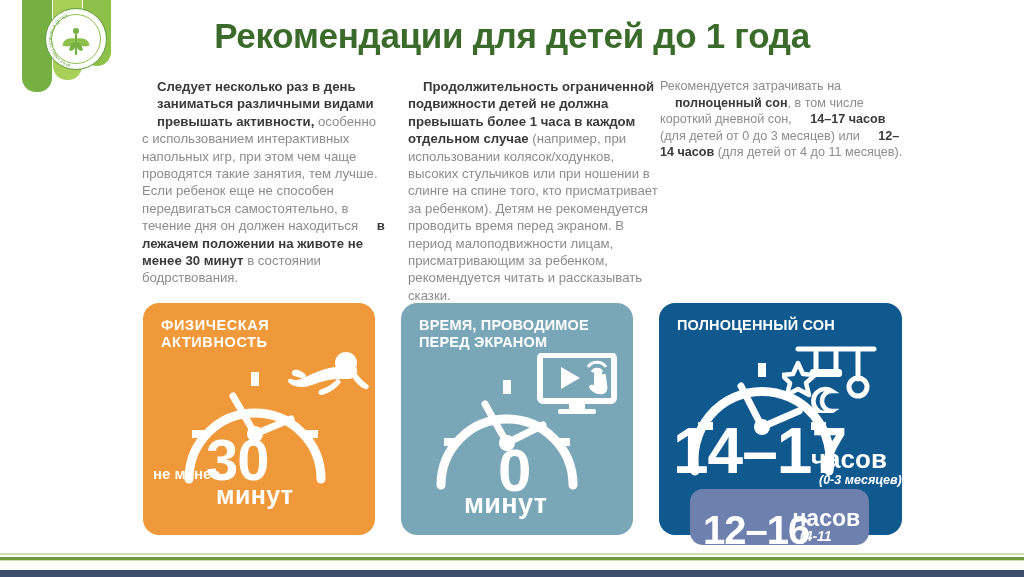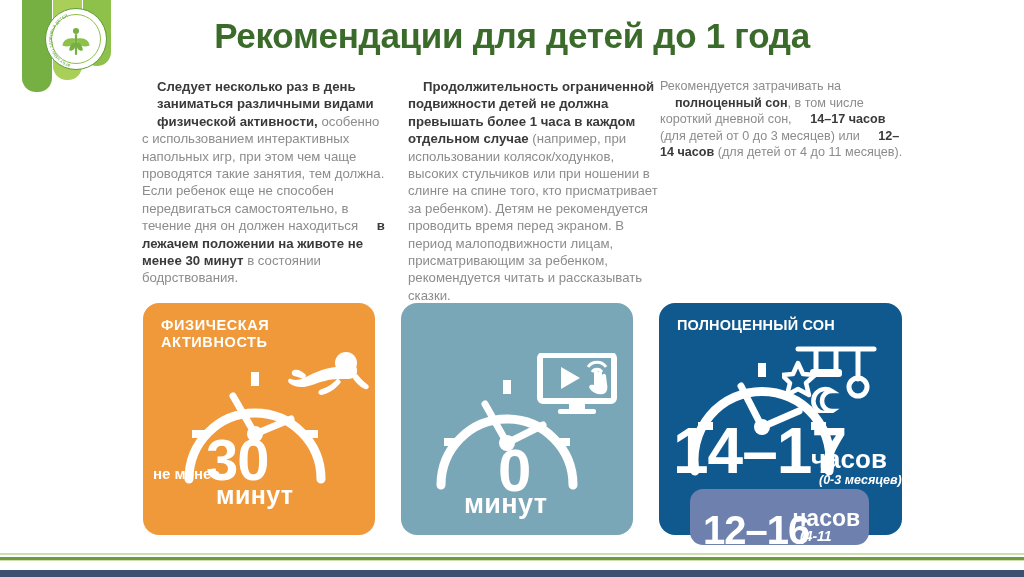--- a/index.html
+++ b/index.html
@@ -204,21 +204,21 @@
   </div>
 </div>
 
 <div class="title">Рекомендации для детей до 1 года</div>
 
 <div class="cols">
 
   <div class="col c1">
     <b>Следует несколько раз в день</b>
     <b>заниматься различными видами</b>
-    <b>физической активности,</b><span> особенно с использованием интерактивных напольных игр, при этом чем чаще проводятся такие занятия, тем должна. Если ребенок еще не способен передвигаться самостоятельно, в течение дня он должен находиться </span><b>в лежачем положении на животе не менее 30 минут</b><span> в состоянии бодрствования.</span>
+    <b>превышать активности,</b><span> особенно с использованием интерактивных напольных игр, при этом чем чаще проводятся такие занятия, тем лучше. Если ребенок еще не способен передвигаться самостоятельно, в течение дня он должен находиться </span><b>в лежачем положении на животе не менее 30 минут</b><span> в состоянии бодрствования.</span>
   </div>
 
   <div class="col c2">
     <b>Продолжительность ограниченной подвижности детей не должна превышать более 1 часа в каждом отдельном случае</b><span> (например, при использовании колясок/ходунков, высоких стульчиков или при ношении в слинге на спине того, кто присматривает за ребенком). Детям не рекомендуется проводить время перед экраном. В период малоподвижности лицам, присматривающим за ребенком, рекомендуется читать и рассказывать сказки.</span>
   </div>
 
   <div class="col c3">
     <span>Рекомендуется затрачивать на </span><b>полноценный сон</b><span>, в том числе короткий дневной сон, </span><b>14–17 часов</b><span> (для детей от 0 до 3 месяцев) или </span><b>12–14 часов</b><span> (для детей от 4 до 11 месяцев).</span>
   </div>
 
@@ -255,20 +255,24 @@
         </g>
       </svg>
     </div>
 
     <div class="small-cap act-nm">не менее</div>
     <div class="big-num act-30">30</div>
     <div class="big-num act-min">минут</div>
   </div>
 
   <div class="card card-screen">
+    <div class="hdr">
+      <div>ВРЕМЯ, ПРОВОДИМОЕ</div>
+      <div>ПЕРЕД ЭКРАНОМ</div>
+    </div>
 
     <div class="clock" style="left:18px; top:56px;">
       <svg width="186" height="150" viewBox="0 0 186 150">
         <path d="M 22 126 A 66 66 0 1 1 154 126" fill="none" stroke="#ffffff" stroke-width="9" stroke-linecap="round"></path>
         <rect x="84" y="21" width="8" height="14" fill="#ffffff"></rect>
         <rect x="25" y="79" width="15" height="8" fill="#ffffff"></rect>
         <rect x="136" y="79" width="15" height="8" fill="#ffffff"></rect>
         <line x1="88" y1="84" x2="66" y2="45" stroke="#ffffff" stroke-width="7" stroke-linecap="round"></line>
         <line x1="88" y1="84" x2="124" y2="66" stroke="#ffffff" stroke-width="7" stroke-linecap="round"></line>
         <circle cx="88" cy="84" r="8" fill="#ffffff"></circle>

